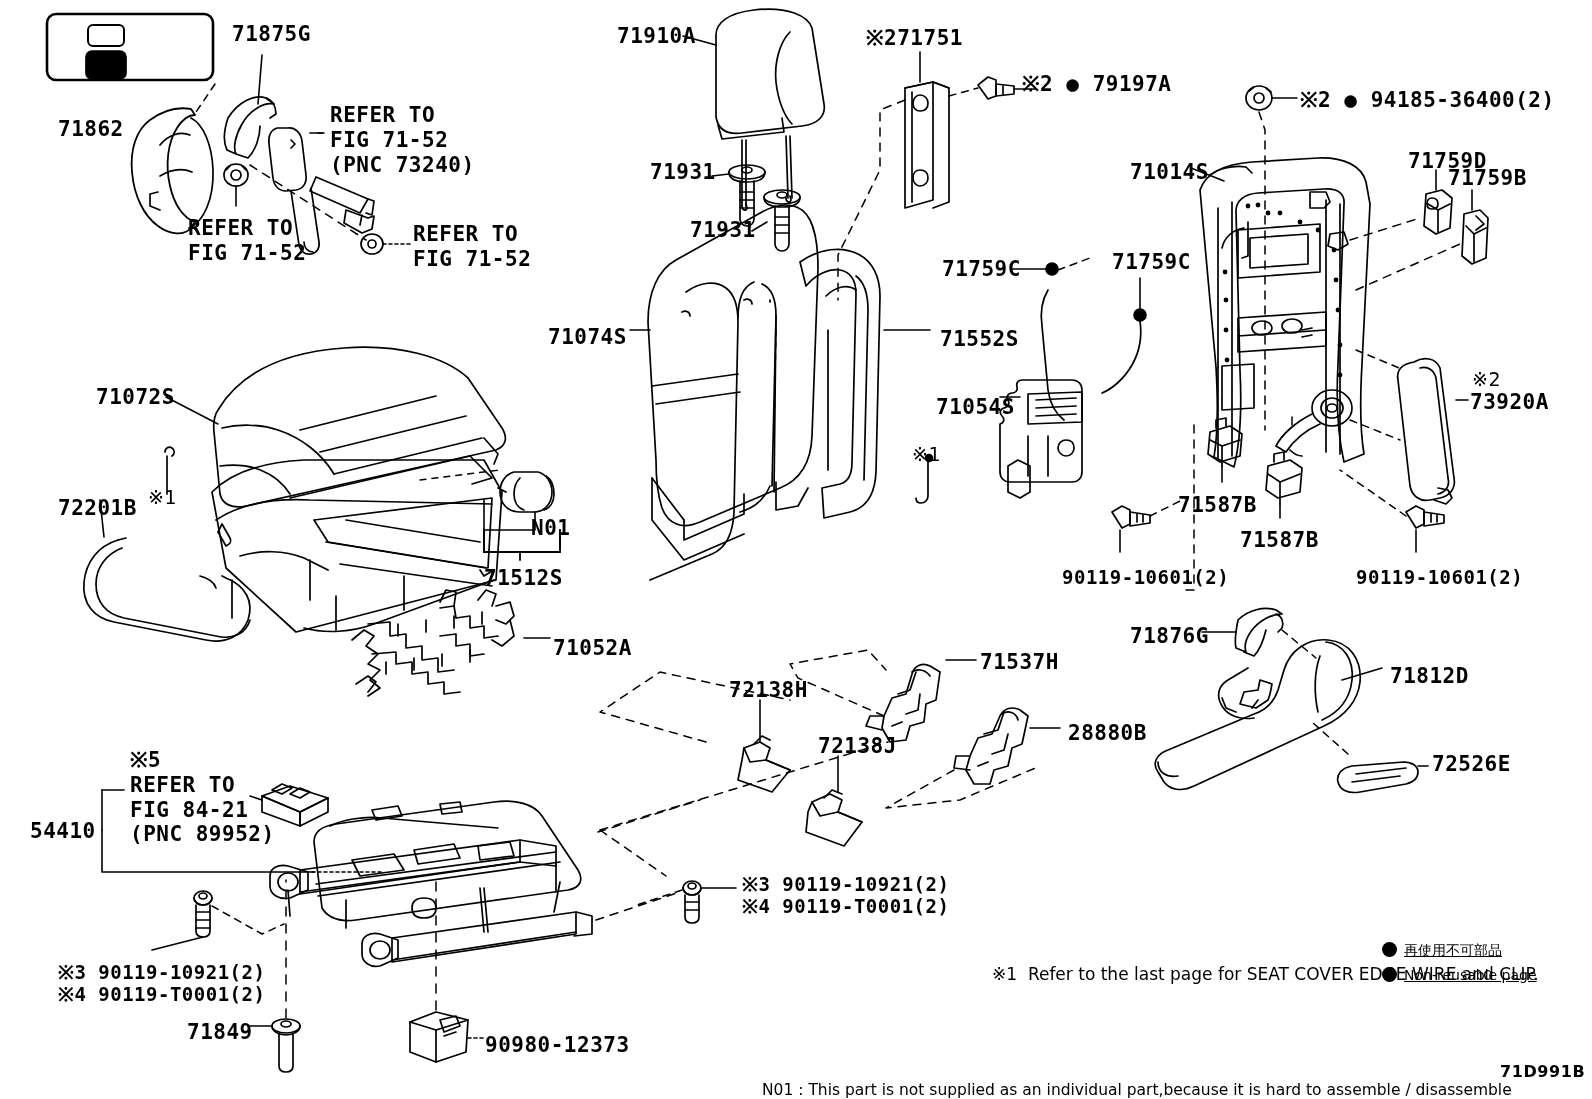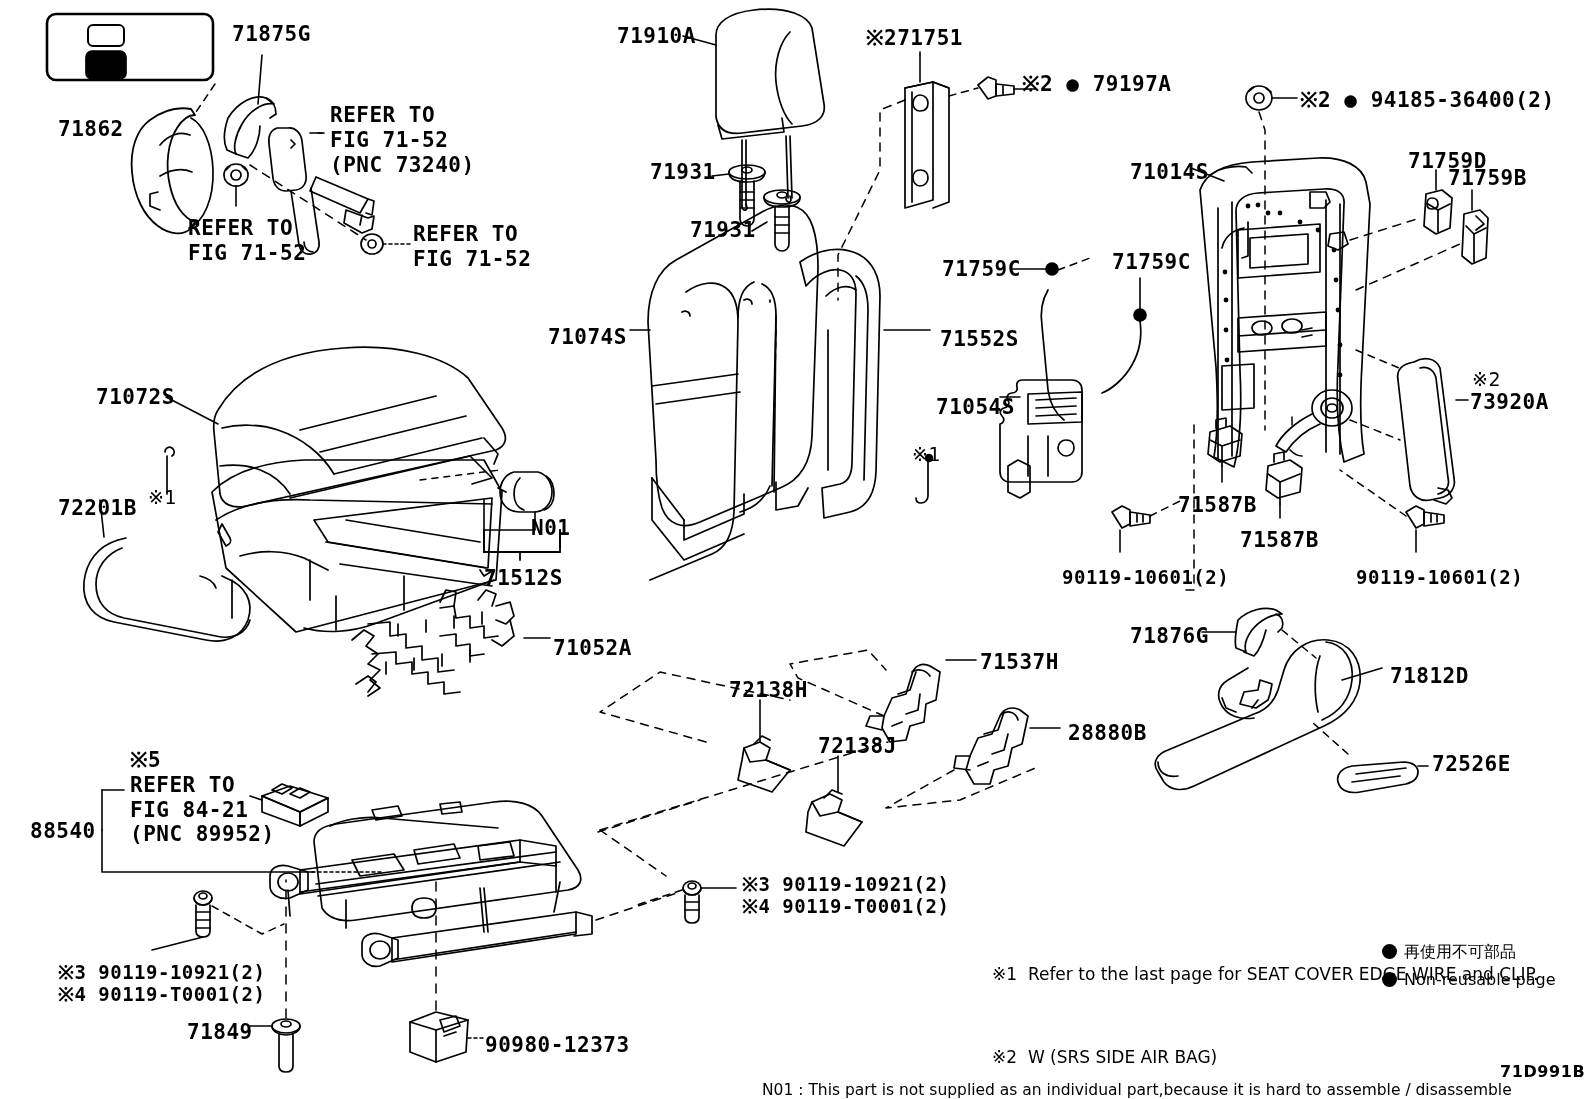--- a/index.html
+++ b/index.html
@@ -11,21 +11,21 @@
   .lbl{position:absolute;white-space:pre;font-family:"DejaVu Sans Mono","Liberation Mono",monospace;
        font-size:21px;font-weight:700;letter-spacing:.5px;line-height:1.18;color:#000;}
   .lbl.sm{font-size:19px;}
   .legend{position:absolute;font-family:"DejaVu Sans","Liberation Sans",sans-serif;
           font-size:17px;font-weight:400;line-height:1.62;white-space:pre;letter-spacing:0;}
   .legend .km{font-family:"DejaVu Sans","Liberation Sans",sans-serif;}
   .note{position:absolute;font-family:"DejaVu Sans","Liberation Sans",sans-serif;
         font-size:15.5px;line-height:1.55;white-space:pre;}
   .dot{display:inline-block;width:15px;height:15px;border-radius:50%;background:#000;
        vertical-align:-2px;margin-right:7px;}
-  .reuse{position:absolute;font-family:"DejaVu Sans","Liberation Sans",sans-serif;font-size:16px;line-height:1.75;}
+  .reuse{position:absolute;font-family:"DejaVu Sans","Liberation Sans",sans-serif;font-size:14px;line-height:1.75;text-decoration:underline;}
   .figid{position:absolute;font-family:"DejaVu Sans","Liberation Sans",sans-serif;
          font-size:16px;font-weight:700;letter-spacing:.6px;margin-left:36px;}
   .km{font-family:"DejaVu Sans","Liberation Sans",sans-serif;font-weight:400;}
 </style>
 </head>
 <body>
 
 <div id="stage">
 
   <svg class="art" viewBox="0 0 1592 1099">
@@ -591,31 +591,30 @@
   <div class="lbl" style="left:980px;top:650px">71537H</div>
   <div class="lbl" style="left:729px;top:678px">72138H</div>
   <div class="lbl" style="left:818px;top:734px">72138J</div>
   <div class="lbl" style="left:1068px;top:721px">28880B</div>
   <div class="lbl" style="left:1432px;top:752px">72526E</div>
 
   <div class="lbl" style="left:130px;top:748px">※5
 REFER TO
 FIG 84-21
 (PNC 89952)</div>
-  <div class="lbl" style="left:30px;top:819px">88540</div>
+  <div class="lbl" style="left:30px;top:819px">54410</div>
   <div class="lbl sm" style="left:742px;top:873px">※3 90119-10921(2)
 ※4 90119-T0001(2)</div>
   <div class="lbl sm" style="left:58px;top:961px">※3 90119-10921(2)
 ※4 90119-T0001(2)</div>
   <div class="lbl" style="left:187px;top:1020px">71849</div>
   <div class="lbl" style="left:485px;top:1033px">90980-12373</div>
 
   <div class="legend" style="left:992px;top:906px">
     <div><span class="km">※1</span>  <span>Refer to the last page for SEAT COVER EDGE WIRE and CLIP.</span></div>
-    <div><span class="km">※2</span>  <span>W (SRS SIDE AIR BAG)</span></div>
     
     
     
   </div>
 
   <div class="reuse" style="left:1382px;top:938px">
     <div>
       <span class="dot"></span><span>再使用不可部品</span>
     </div>
     <div>

